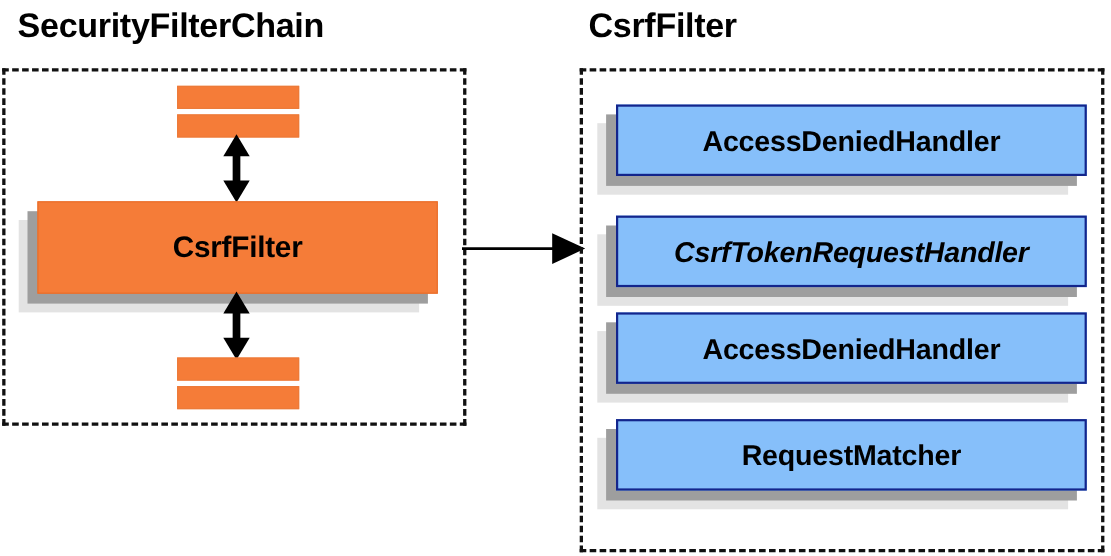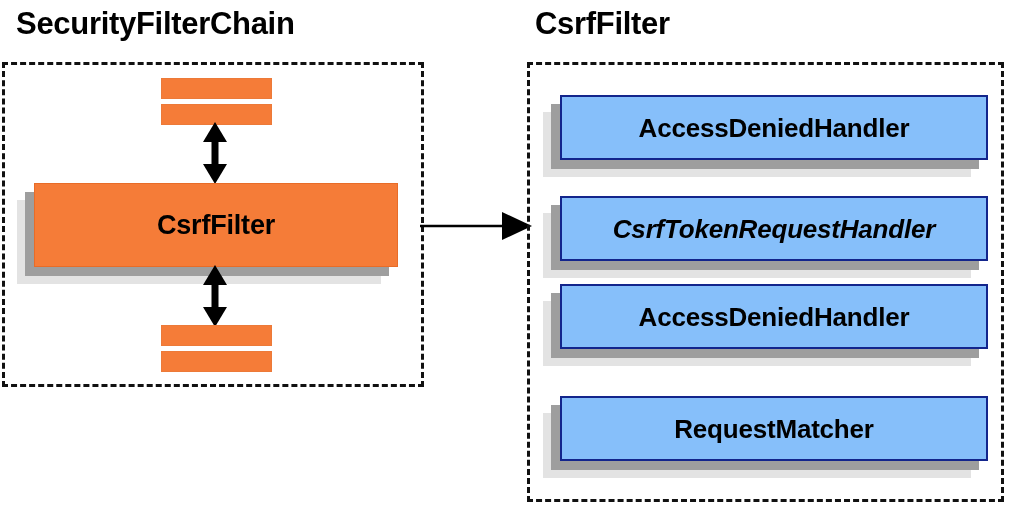--- a/index.html
+++ b/index.html
@@ -202,21 +202,21 @@
     </div>
 
     <div class="stack blue blue-item" style="top:189px;">
       <div class="sh-light"></div>
       <div class="sh-dark"></div>
       <div class="face">
         <span class="label">AccessDeniedHandler</span>
       </div>
     </div>
 
-    <div class="stack blue blue-item" style="top:301px;">
+    <div class="stack blue blue-item" style="top:286px;">
       <div class="sh-light"></div>
       <div class="sh-dark"></div>
       <div class="face">
         <span class="label">RequestMatcher</span>
       </div>
     </div>
 
   </div>
 
 </div>

